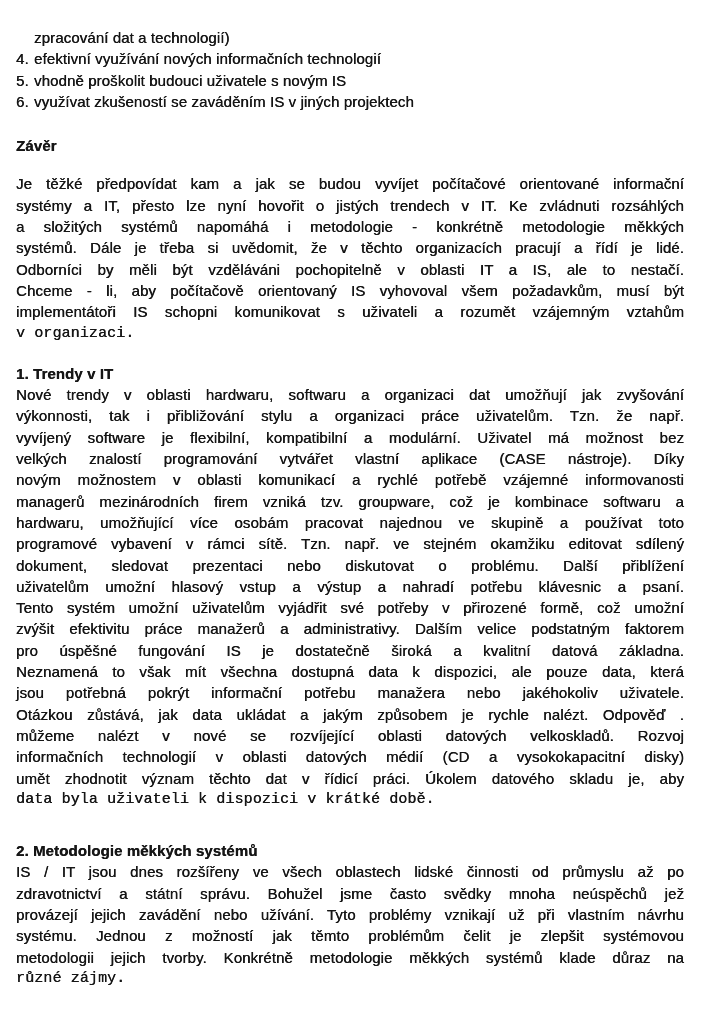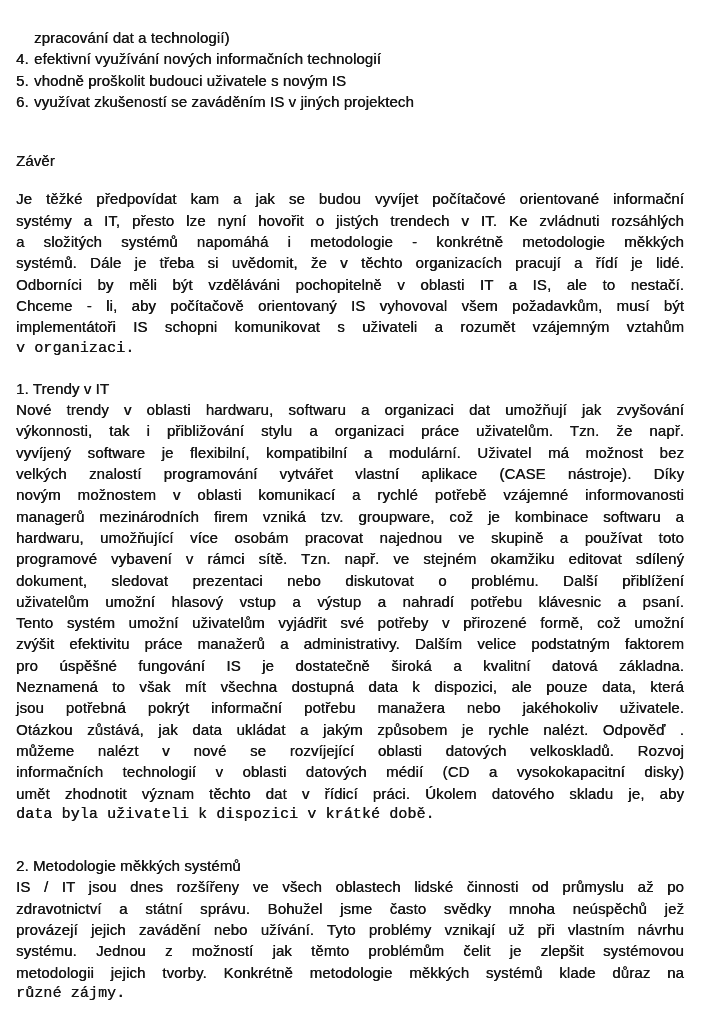--- a/index.html
+++ b/index.html
@@ -15,21 +15,21 @@
     color: #161616;
   }
   .page {
     box-sizing: border-box;
     width: 707px;
     height: 1023px;
     padding: 27px 23px 0 16px;
     background: #ffffff;
   }
   .list-block {
-    margin-bottom: 38px;
+    margin-bottom: 23px;
   }
   .list-cont, .list-item, .heading, .line {
     font-size: 15px;
     line-height: 21.3px;
     letter-spacing: 0.1px;
     
     text-shadow: 0.3px 0 0 currentColor;
   }
   .list-cont {
     padding-left: 18px;
@@ -38,21 +38,21 @@
     display: flex;
   }
   .list-item .num {
     flex: none;
     width: 18px;
   }
   .list-item .itext {
     flex: 1;
   }
   .heading {
-    font-weight: normal;
+    font-weight: bold;
   }
   .line {
     text-align: justify;
     text-align-last: justify;
   }
   .line.last {
     text-align-last: left;
     font-family: Liberation Mono, monospace;
   }
   

